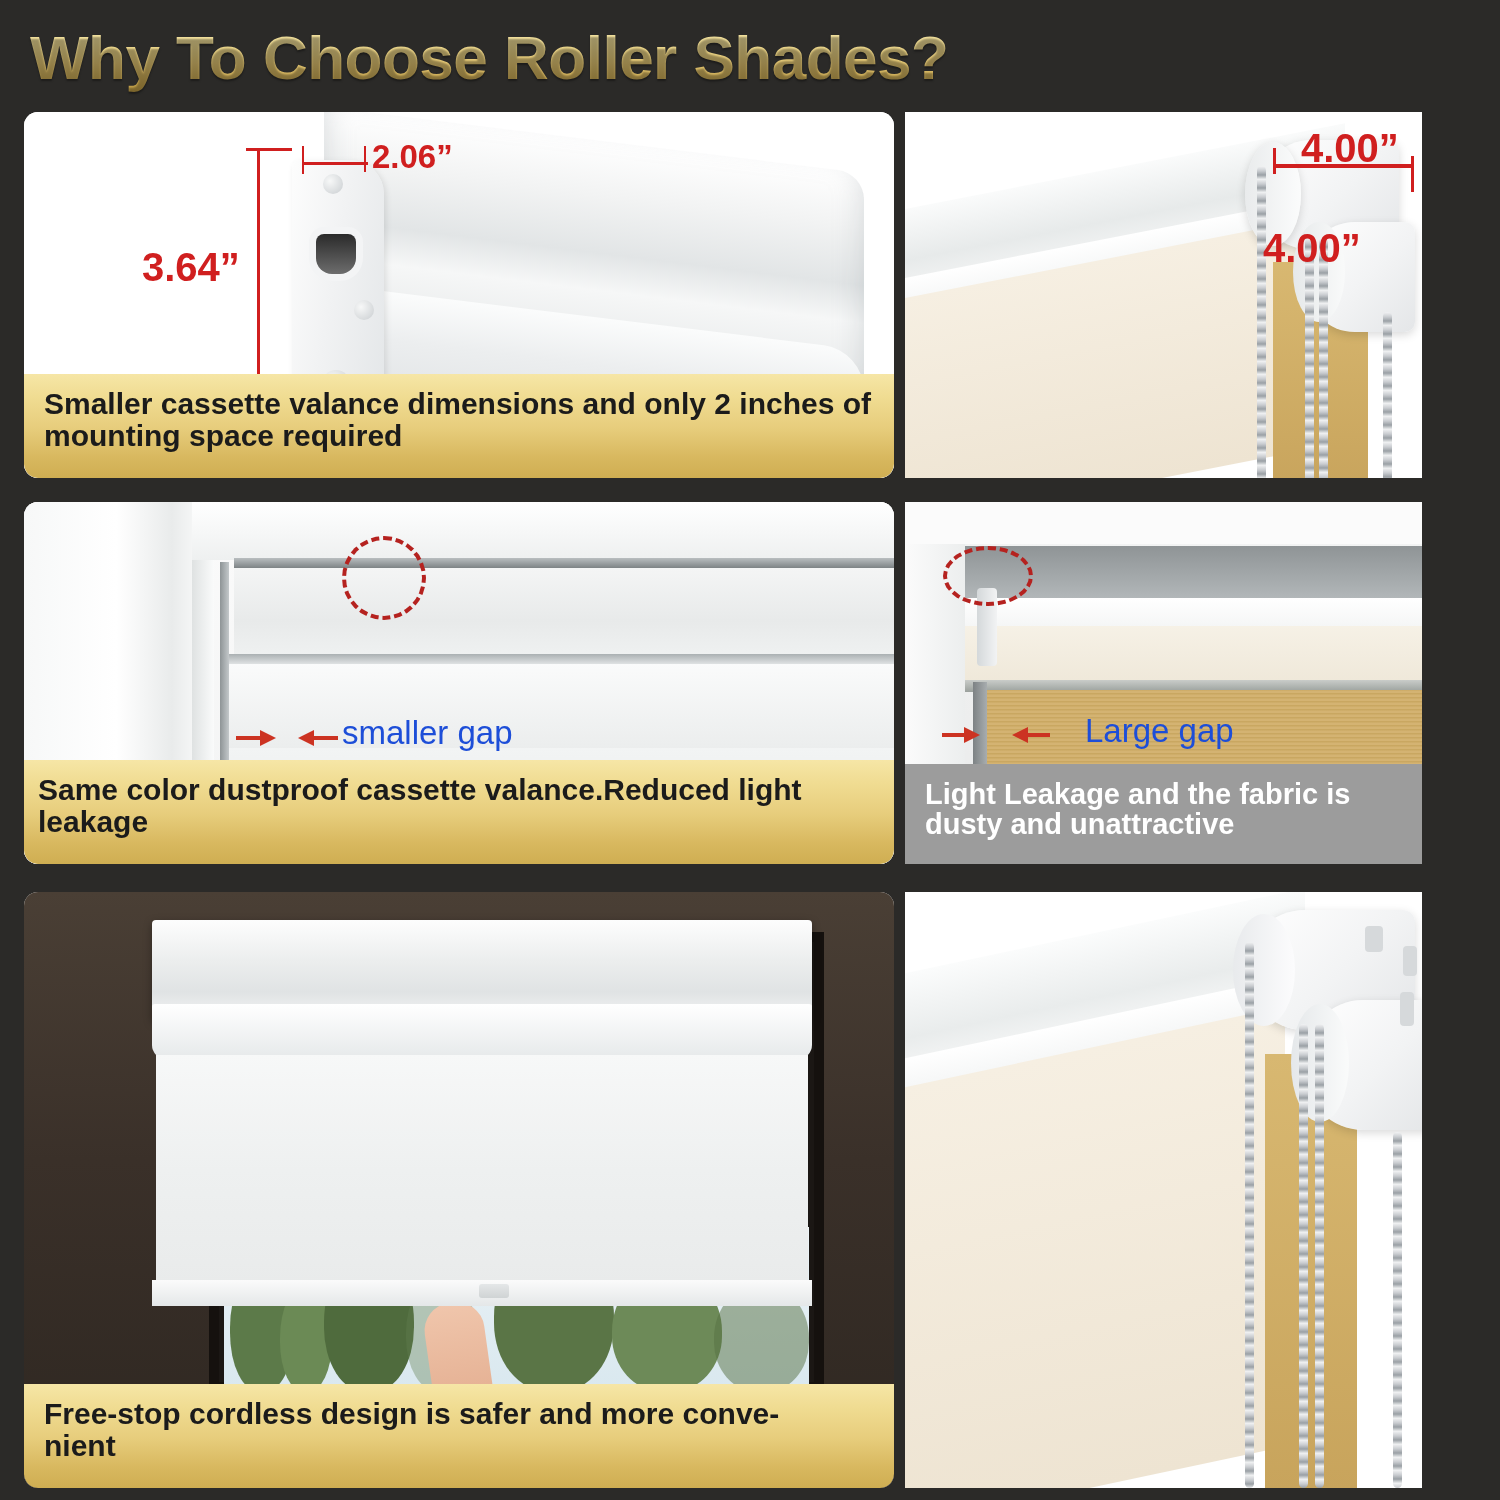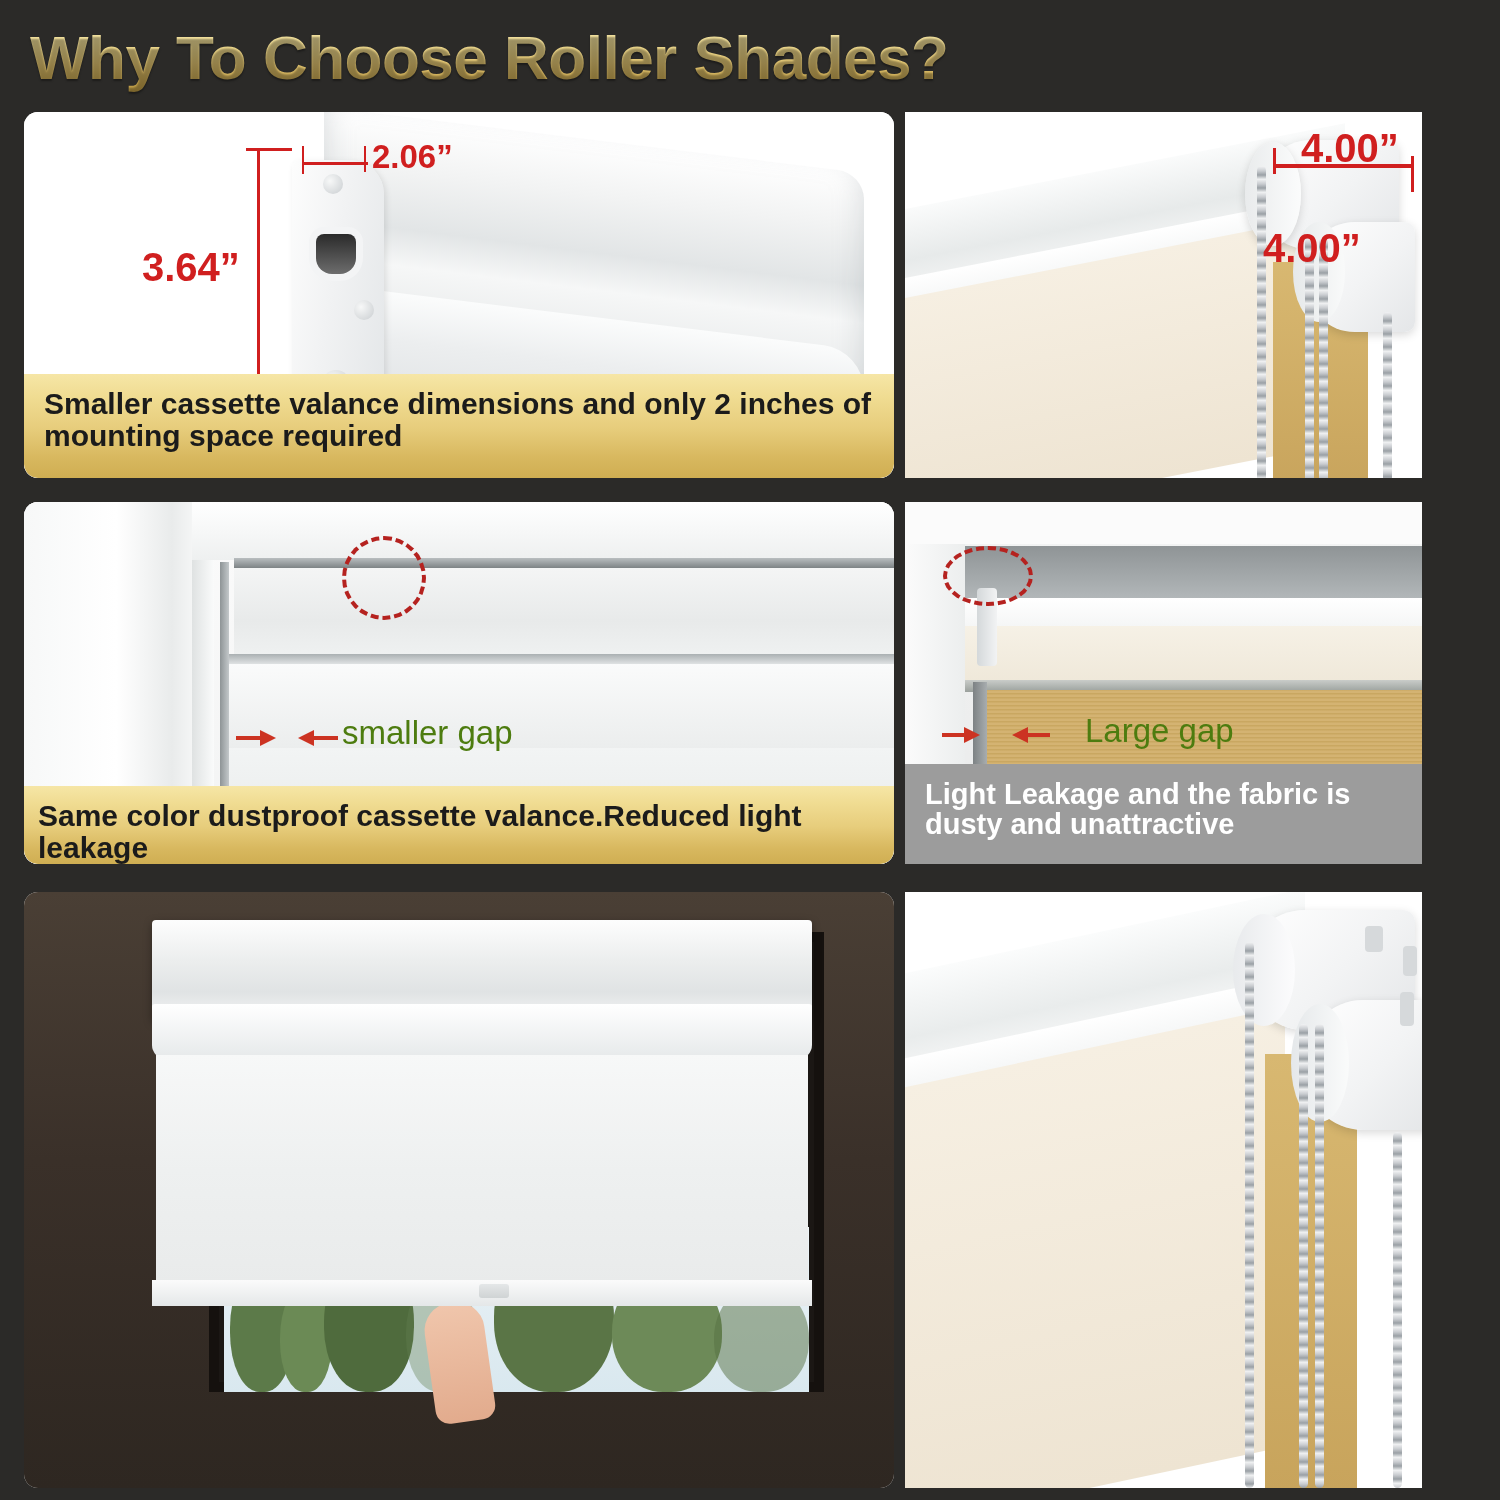--- a/index.html
+++ b/index.html
@@ -55,29 +55,29 @@
     border-bottom-left-radius:14px;border-bottom-right-radius:14px;
   }
   .cap.gray{
     background:#9c9c9c;
     color:#ffffff;
     font-size:29px;
     line-height:1.03;
   }
   .r1 .cap.gold{height:104px;}
   .r1 .cap.gray{height:110px;padding-top:10px;}
-  .r2 .cap.gold{height:78px;padding-left:14px;}
+  .r2 .cap.gold{height:104px;padding-left:14px;}
   .r2 .cap.gray{height:100px;padding-top:16px;}
   .r3 .cap.gold{height:104px;}
   .r3 .cap.gray{height:100px;padding-top:16px;}
 
   
   .dim{position:absolute;color:#d01f1f;font-weight:bold;white-space:nowrap;}
   .dimline{position:absolute;background:#d01f1f;}
-  .gaplbl{position:absolute;color:#4d7c0f;font-weight:normal;white-space:nowrap;}
+  .gaplbl{position:absolute;color:#1d4ed8;font-weight:normal;white-space:nowrap;}
 
   .dashring{position:absolute;border:4px dashed #b5221f;border-radius:50%;}
 
   
   .tl-bg{position:absolute;inset:0;background:#ffffff;}
   .tl-valance{
     position:absolute;left:300px;top:28px;width:540px;height:250px;
     background:linear-gradient(180deg,#ffffff 0%,#f2f3f3 22%,#e2e5e6 45%,#f6f7f7 60%,#dfe2e3 100%);
     transform:skewY(7deg);
     border-radius:6px 26px 26px 6px;
@@ -311,20 +311,24 @@
         <div class="tree" style="left:588px;top:378px;width:110px;height:122px;background:#6d8a58;"></div>
         <div class="tree" style="left:690px;top:392px;width:95px;height:108px;background:#55704280;"></div>
         <div class="hand"></div>
         <div class="shade-head"></div>
         <div class="shade-lip"></div>
         <div class="shade-body"></div>
         <div class="shade-rail"></div>
         <div style="position:absolute;left:455px;top:392px;width:30px;height:14px;
              background:linear-gradient(180deg,#e4e7e8,#cfd3d4);border-radius:3px;"></div>
       </div>
+      <div class="cap gold">
+        <span>Free-stop cordless design is safer and more conve-</span><br>
+        <span>nient</span>
+      </div>
     </div>
 
     <div class="panel right">
       <div class="art">
         <div style="position:absolute;inset:0;background:#fff;"></div>
         <div class="rr-white" style="left:-30px;top:42px;width:430px;height:100px;transform:skewY(-12deg);
              background:linear-gradient(180deg,#fbfcfc,#e9ecec 65%,#f5f6f6);"></div>
         <div class="rr-white" style="left:-30px;top:128px;width:420px;height:50px;transform:skewY(-12deg);
              background:linear-gradient(180deg,#ffffff,#f0f2f2);"></div>
         <div class="rr-cream" style="left:-30px;top:158px;width:410px;height:440px;transform:skewY(-12deg);"></div>

